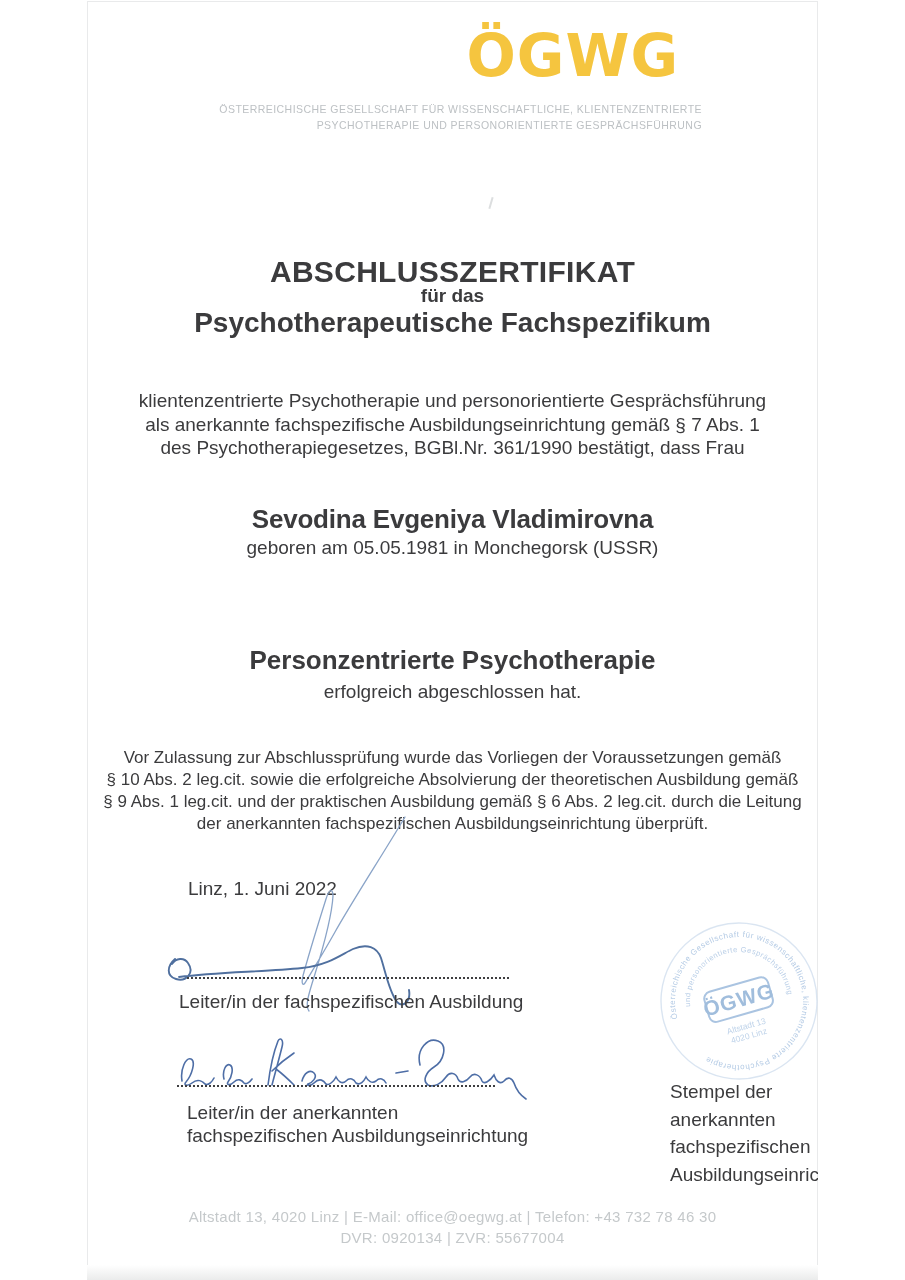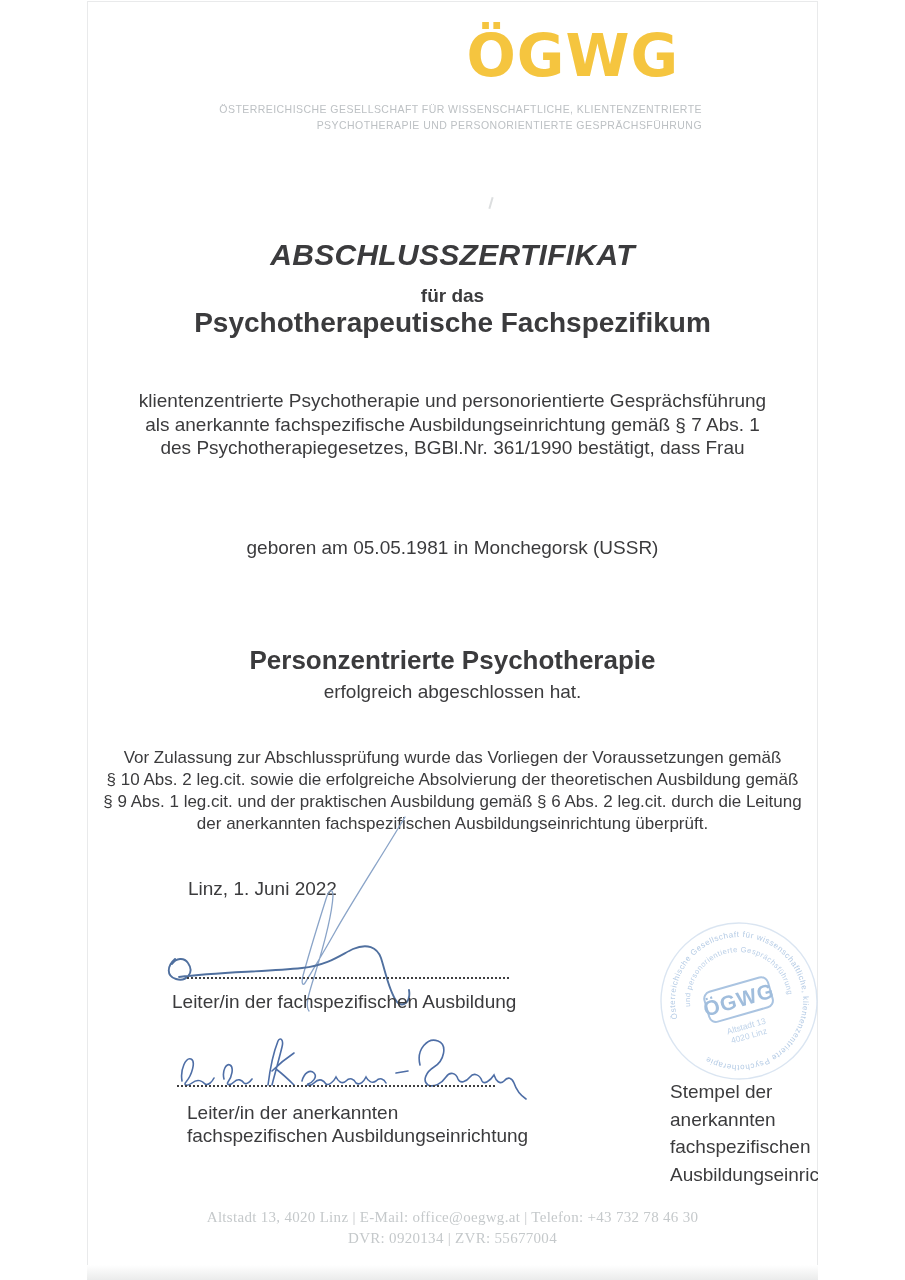--- a/index.html
+++ b/index.html
@@ -19,49 +19,49 @@
     color:#f5c53f;
   }
   .logo-icon { position:absolute; top:32px; left:778px; }
   .tagline {
     position:absolute; top:101px; right:116px; text-align:right;
     font-size:10.5px; letter-spacing:0.45px; line-height:15.5px;
     color:#bdc1c4; font-weight:400;
   }
 
   
-  .title-main  { position:absolute; top:237px; font-size:30px; font-weight:700; letter-spacing:0.3px;font-style:italic; }
+  .title-main  { position:absolute; top:254px; font-size:30px; font-weight:700; letter-spacing:0.3px; }
   .title-sub   { position:absolute; top:284px; font-size:19px; font-weight:700; }
   .title-prog  { position:absolute; top:306px; font-size:28px; font-weight:700; }
 
   
   .intro        { position:absolute; top:388px; font-size:19px; line-height:23.5px; }
   .name         { position:absolute; top:503px; font-size:26px; font-weight:700; letter-spacing:-0.2px; }
   .birth        { position:absolute; top:536px; font-size:19px; }
   .block2       { position:absolute; top:599px; font-size:19px; line-height:23px; }
   .method       { position:absolute; top:644px; font-size:26px; font-weight:700; }
   .completed    { position:absolute; top:680px; font-size:19px; }
   .verification { position:absolute; top:746px; font-size:17px; line-height:22px; }
 
   
   .place-date { position:absolute; top:877px; left:101px; font-size:19px; }
   .sig1-svg   { position:absolute; top:795px; left:70px; }
   .sig2-svg   { position:absolute; top:1028px; left:85px; }
   .dotted1    { position:absolute; top:976px; left:100px; width:322px; height:0; border-bottom:2.5px dotted #3e3e40; }
   .dotted2    { position:absolute; top:1084px; left:90px;  width:318px; height:0; border-bottom:2.5px dotted #3e3e40; }
-  .sig1-label { position:absolute; top:990px;  left:85px; font-size:19px; }
+  .sig1-label { position:absolute; top:990px;  left:92px; font-size:19px; }
   .sig2-label { position:absolute; top:1100px; left:100px; font-size:19px; line-height:23px; }
 
   .stamp-svg     { position:absolute; top:916px; left:566px; }
   .stamp-caption { position:absolute; top:1077px; left:583px; font-size:19px; line-height:27.5px; }
 
   
   .footer {
     position:absolute; top:1206px; left:0; right:0; text-align:center;
-    font-size:15px; line-height:20.5px; letter-spacing:0.3px; color:#c5c9cb;font-family:Liberation Serif, serif;
+    font-size:15px; line-height:20.5px; letter-spacing:0.3px; color:#c5c9cb;
   }
 
   .scan-mark { position:absolute; top:196px; left:403px; width:2px; height:12px; background:#dcdedf; transform:rotate(16deg); }
   .bottom-shade {
     position:absolute; left:0; right:0; bottom:0; height:16px;
     background:linear-gradient(to bottom,#ffffff,#e9eaea);
   }
 </style>
 </head>
 <body>
@@ -93,20 +93,21 @@
   <div class="title-main centered">ABSCHLUSSZERTIFIKAT</div>
   <div class="title-sub centered">für das</div>
   <div class="title-prog centered">Psychotherapeutische Fachspezifikum</div>
 
   <div class="intro centered">
     <div>klientenzentrierte Psychotherapie und personorientierte Gesprächsführung</div>
     <div>als anerkannte fachspezifische Ausbildungseinrichtung gemäß § 7 Abs. 1</div>
     <div>des Psychotherapiegesetzes, BGBl.Nr. 361/1990 bestätigt, dass Frau</div>
   </div>
 
+  <div class="name centered">Sevodina Evgeniya Vladimirovna</div>
   <div class="birth centered">geboren am 05.05.1981 in Monchegorsk (USSR)</div>
 
   <div class="method centered">Personzentrierte Psychotherapie</div>
   <div class="completed centered">erfolgreich abgeschlossen hat.</div>
 
   <div class="verification centered">
     <div>Vor Zulassung zur Abschlussprüfung wurde das Vorliegen der Voraussetzungen gemäß</div>
     <div>§ 10 Abs. 2 leg.cit. sowie die erfolgreiche Absolvierung der theoretischen Ausbildung gemäß</div>
     <div>§ 9 Abs. 1 leg.cit. und der praktischen Ausbildung gemäß § 6 Abs. 2 leg.cit. durch die Leitung</div>
     <div>der anerkannten fachspezifischen Ausbildungseinrichtung überprüft.</div>

